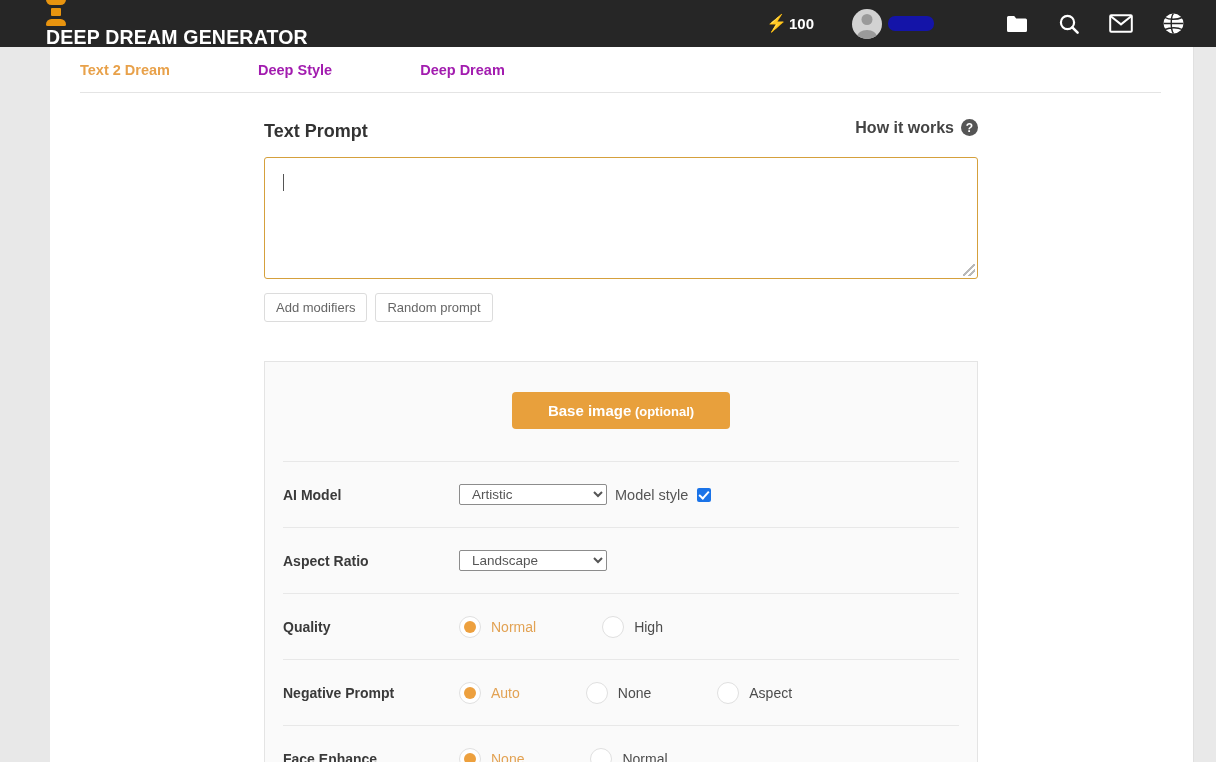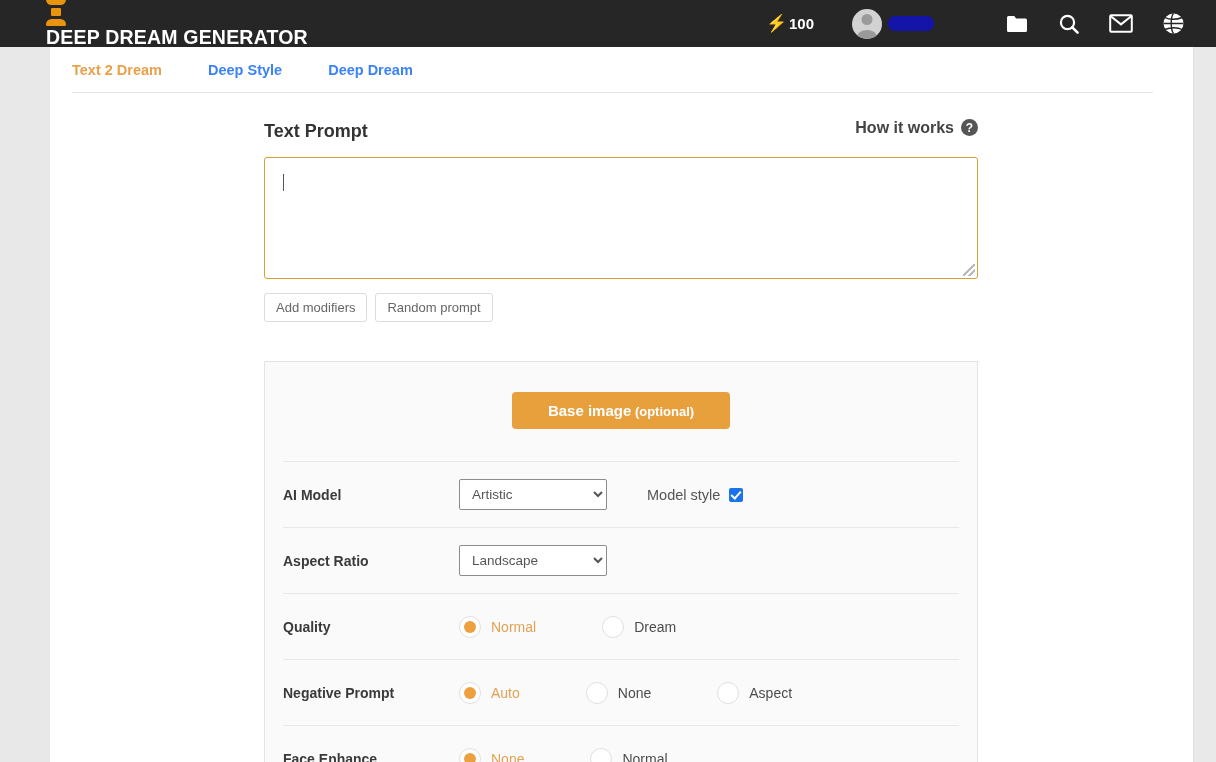--- a/index.html
+++ b/index.html
@@ -86,26 +86,26 @@
     width: 23px; height: 715px;
     background: #e9e9e9; border-left: 1px solid #e0e0e0;
   }
   .scroll-thumb {
     position: absolute; top: 0; left: 1px;
     width: 21px; height: 160px; background: #e9e9e9;
   }
 
   
   .tabs {
-    margin-left: 22px; width: 1081px;
+    margin-left: 30px; width: 1081px;
     height: 46px; display: flex; align-items: flex-start;
-    border-bottom: 1px solid #e4e4e4; padding-top: 15px;
+    border-bottom: 1px solid #e4e4e4; padding-top: 15px; gap: 42px;
   }
   .tab {
-    font-size: 14.5px; font-weight: bold; color: #3b82f6;
+    font-size: 14.5px; font-weight: bold; color: #a21caf;
     margin-right: 46px; cursor: pointer; white-space: nowrap;
   }
   .tab.active { color: #e8a14a; }
 
   
   .content { width: 714px; margin-left: 214px; padding-top: 20px; }
 
   .prompt-head {
     display: flex; align-items: center; justify-content: space-between;
     margin-bottom: 15px;
@@ -173,28 +173,28 @@
     border-top: 1px solid #e8e8e8;
     margin: 0 18px; min-height: 66px;
   }
   .row-label {
     width: 176px; font-size: 14px; font-weight: bold; color: #3a3a3a;
     padding-left: 0;
   }
   .row-ctl { display: flex; align-items: center; }
 
   select.ddg {
-    width: 148px; height: 31px;
+    width: 148px; height: 21px;
     border: 1px solid #8c8c8c; border-radius: 2px;
     background: #fff; color: #555; font-size: 13.5px;
     font-family: "Liberation Sans", sans-serif;
     padding-left: 8px; cursor: pointer;
   }
   .model-style {
-    display: flex; align-items: center; gap: 9px; margin-left: 40px;
+    display: flex; align-items: center; gap: 9px; margin-left: 8px;
   }
   .model-style-label { font-size: 14.5px; color: #555; }
   .cb {
     width: 14px; height: 14px; border-radius: 2px;
     background: #1a73e8; position: relative; cursor: pointer;
   }
   .cb::after {
     content: ""; position: absolute; left: 4px; top: 1px;
     width: 4px; height: 8px; border: solid #fff;
     border-width: 0 2px 2px 0; transform: rotate(42deg);
@@ -325,21 +325,21 @@
 
       <div class="row">
         <div class="row-label">Quality</div>
         <div class="row-ctl radio-group">
           <div class="radio-item sel">
             <span class="radio-dot"></span>
             <span class="radio-label">Normal</span>
           </div>
           <div class="radio-item">
             <span class="radio-dot"></span>
-            <span class="radio-label">Dream</span>
+            <span class="radio-label">High</span>
           </div>
         </div>
       </div>
 
       <div class="row">
         <div class="row-label">Negative Prompt</div>
         <div class="row-ctl radio-group">
           <div class="radio-item sel">
             <span class="radio-dot"></span>
             <span class="radio-label">Auto</span>

